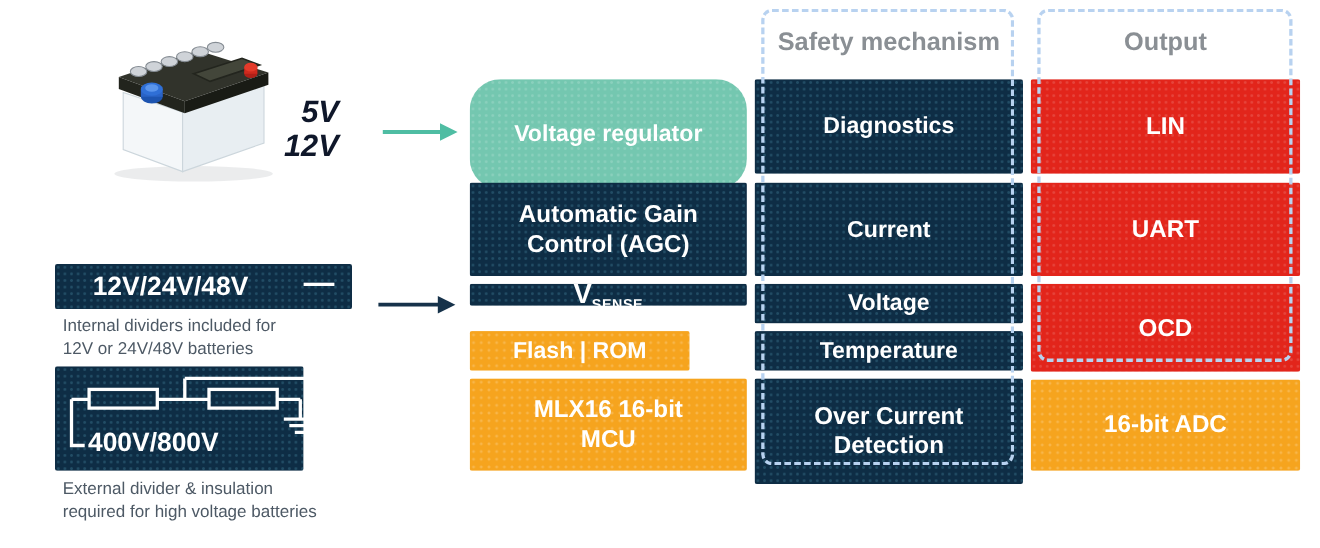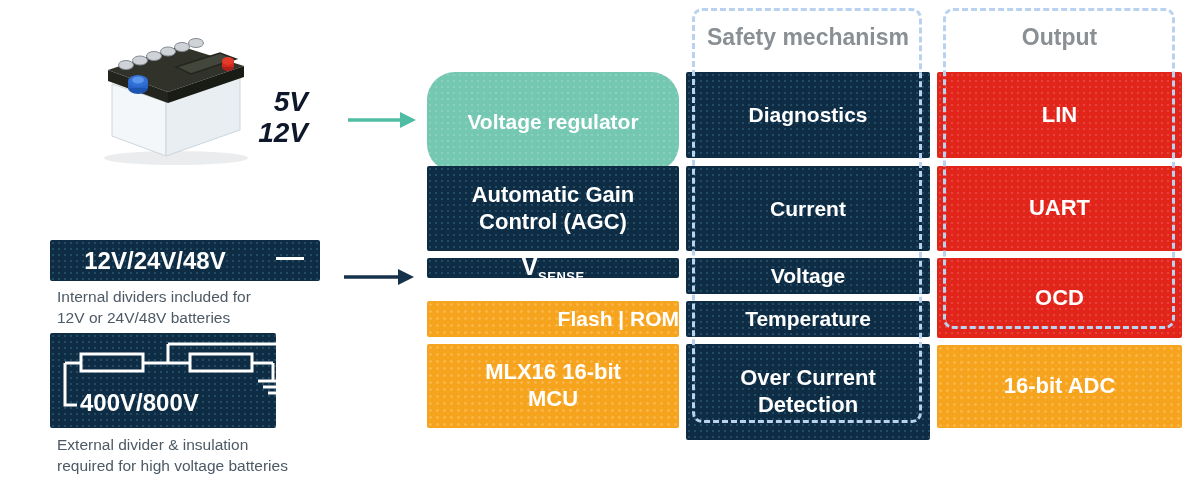--- a/index.html
+++ b/index.html
@@ -120,21 +120,21 @@
 
   <div class="block teal" style="left:427px;top:72px;width:252px;height:100px;border-radius:28px;">
     <span>Voltage regulator</span>
   </div>
   <div class="block navy fs22" style="left:427px;top:166px;width:252px;height:85px;">
     <span class="wrap-190">Automatic Gain Control (AGC)</span>
   </div>
   <div class="block navy" style="left:427px;top:258px;width:252px;height:20px;">
     <span><span class="vsense-main">V</span><span class="vsense-sub">SENSE</span></span>
   </div>
-  <div class="block orange" style="left:427px;top:301px;width:252px;height:36px;justify-content:flex-end;">
+  <div class="block orange" style="left:427px;top:301px;width:200px;height:36px;">
     <span>Flash | ROM</span>
   </div>
   <div class="block orange fs22" style="left:427px;top:344px;width:252px;height:84px;">
     <span class="wrap-140">MLX16 16-bit MCU</span>
   </div>
 
   <div class="col-header" style="left:686px;top:24px;width:244px;">Safety mechanism</div>
   <div class="block navy" style="left:686px;top:72px;width:244px;height:86px;">
     <span>Diagnostics</span>
   </div>

